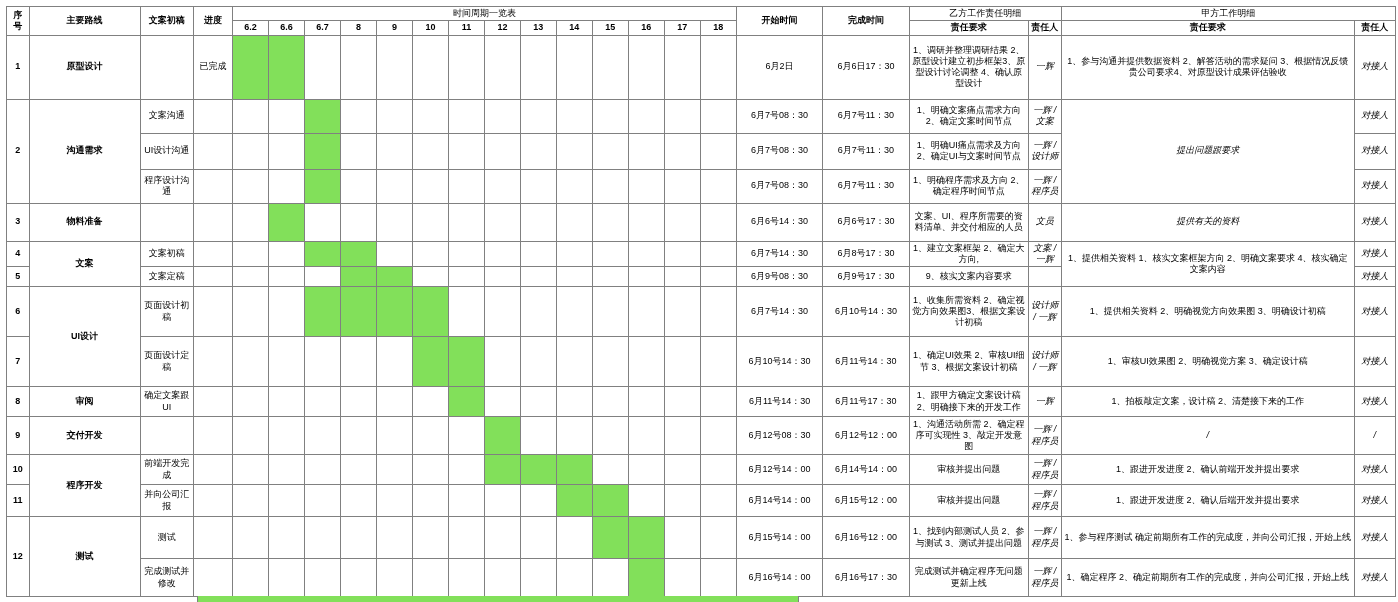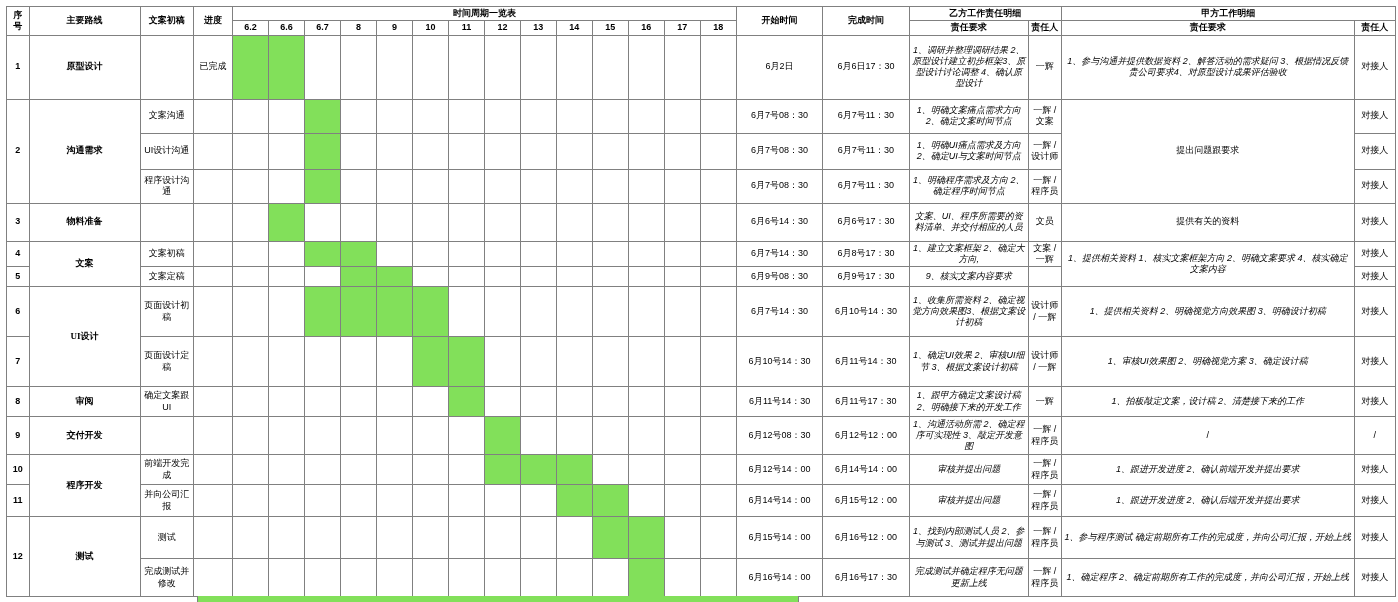--- a/index.html
+++ b/index.html
@@ -10,29 +10,29 @@
     border:1px solid #808080;
     font-size:9px;
     line-height:1.25;
     padding:1px 2px;
     vertical-align:middle;
     text-align:center;
     overflow:hidden;
     word-break:break-all;
   }
   th.hdr{background:#ffffff;font-weight:bold;font-size:10px;}
-  th.hdr-group{font-weight:bold;font-size:11px;}
+  th.hdr-group{font-weight:normal;font-size:11px;}
   td.seq{font-size:10px;font-weight:bold;text-align:center;}
-  td.route{font-size:12px;font-weight:bold;text-align:center;font-family:Liberation Serif, serif;}
+  td.route{font-size:12px;font-weight:bold;text-align:center;}
   td.node{font-size:9px;text-align:center;}
   td.prog{font-size:9px;text-align:center;}
   td.cell{padding:0;}
   td.fill{background:#82e05a;}
-  td.txt-l{text-align:left;padding:2px 3px;font-size:9px;font-style:italic;}
-  td.txt-c{text-align:center;font-size:9px;}
+  td.txt-l{text-align:left;padding:2px 3px;font-size:9px;}
+  td.txt-c{text-align:center;font-size:9px;font-style:italic;}
   td.time{font-size:9px;text-align:center;white-space:nowrap;}
   .bottombar{position:absolute;left:197px;top:596px;width:600px;height:6px;background:#82e05a;border:1px solid #808080;border-top:none;}
 </style>
 </head>
 <body>
 
 <div id="sheet">
   <table class="gantt">
     <colgroup>
       <col style="width:22px">

